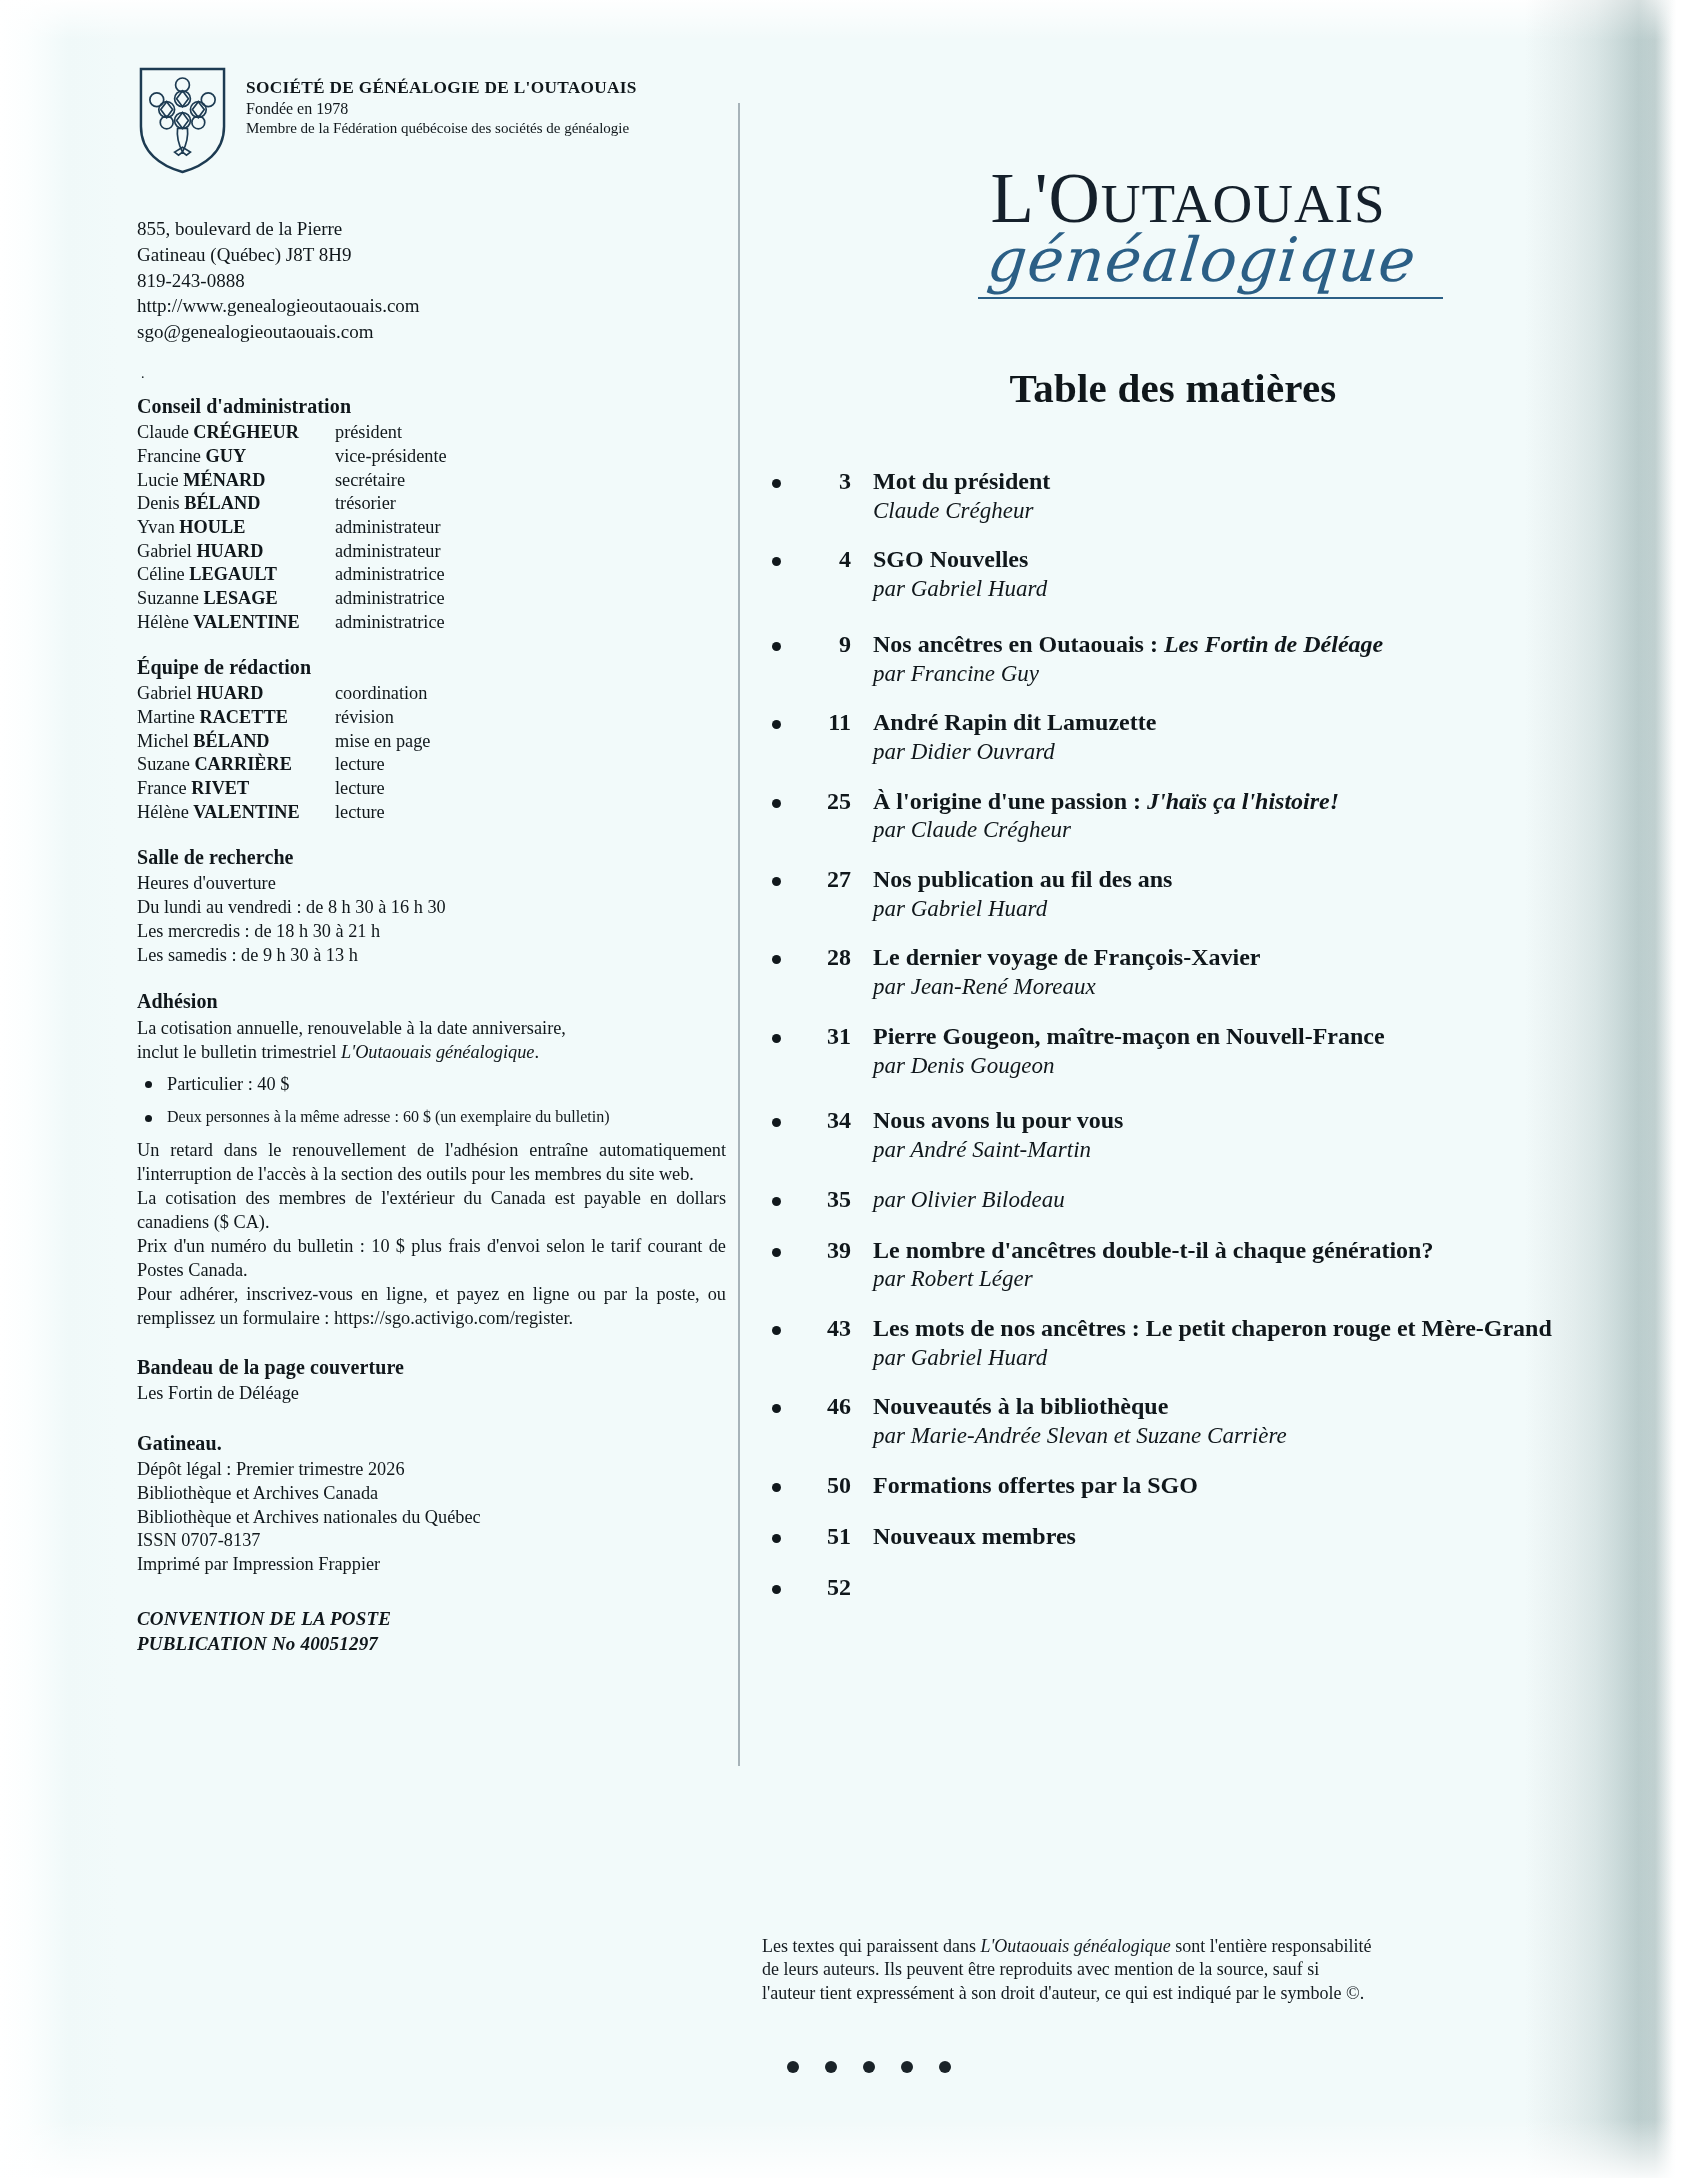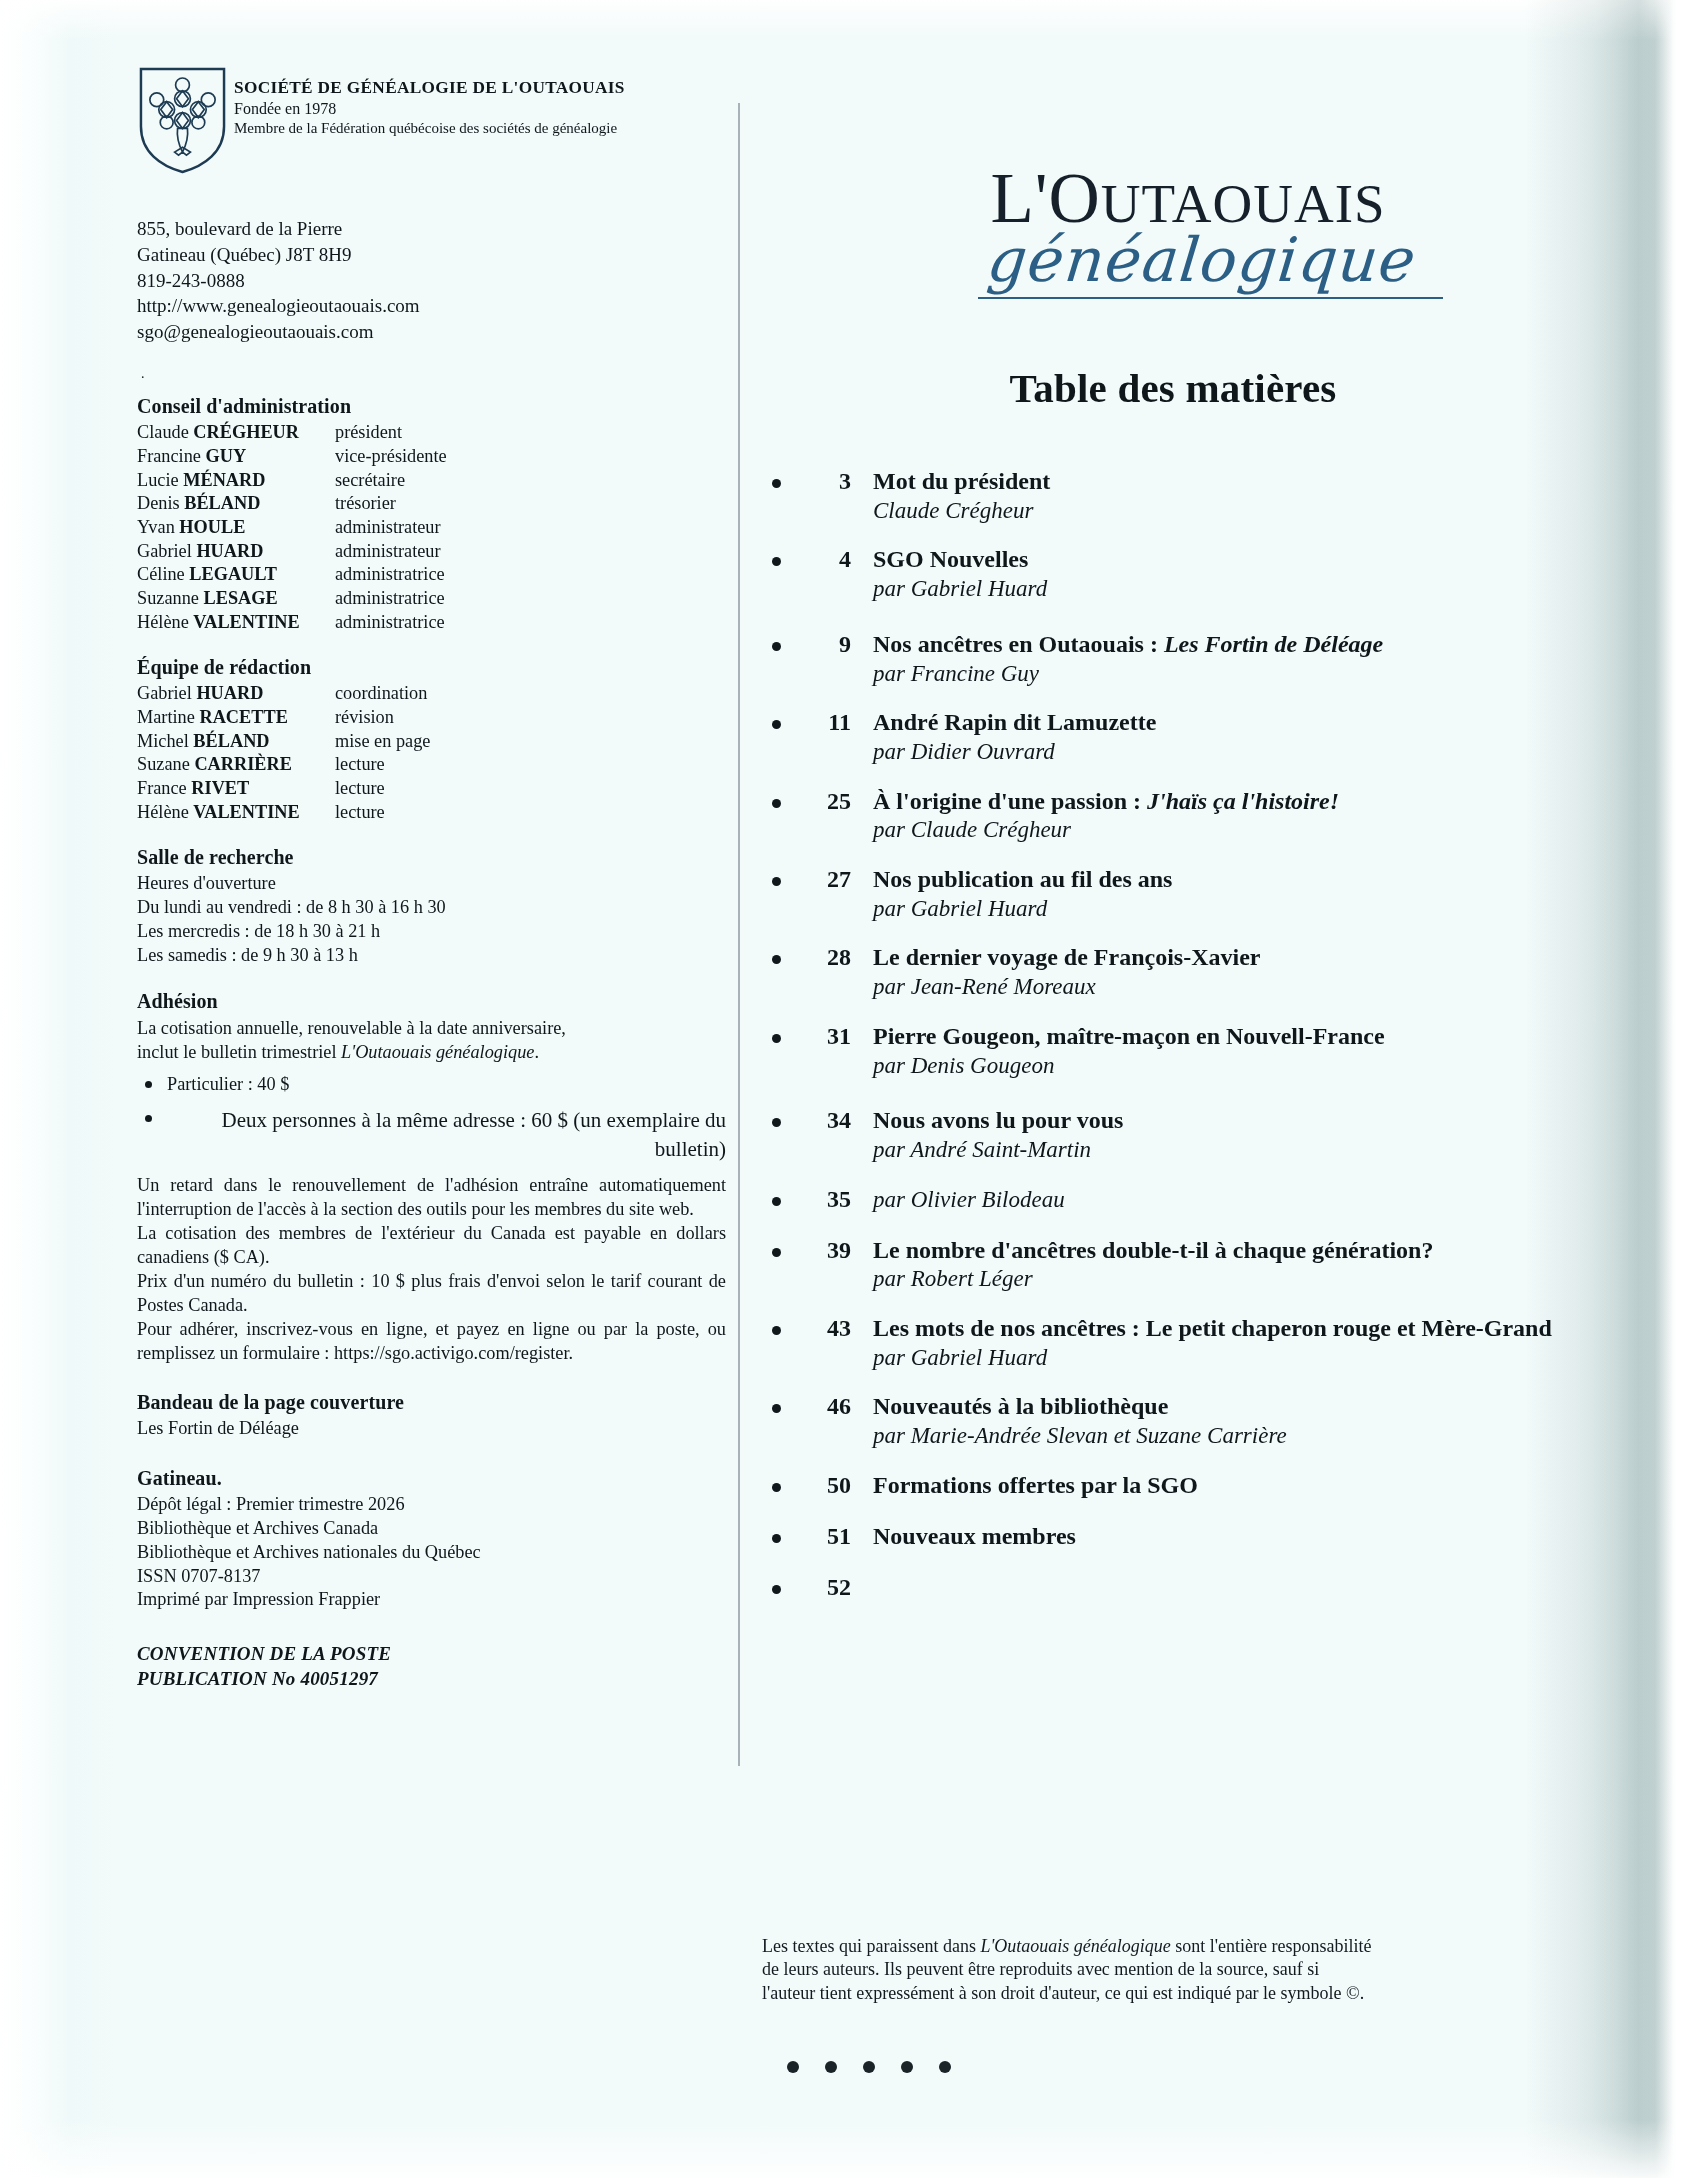--- a/index.html
+++ b/index.html
@@ -32,21 +32,21 @@
     position:absolute;bottom:0;left:0;width:1683px;height:59px;
     background:linear-gradient(to top, rgba(255,255,255,0.9), rgba(255,255,255,0));
     pointer-events:none;
   }
 
   
   .left-col{
     position:absolute;left:137px;top:65px;width:589px;
     color:#10171b;
   }
-  .masthead-org{display:flex;align-items:flex-start;gap:6px;}
+  .masthead-org{display:flex;align-items:flex-start;gap:18px;}
   .crest{width:91px;height:111px;flex:0 0 91px;}
   .org-lines{padding-top:12px;}
   .org-name{
     font-size:17.3px;font-weight:bold;letter-spacing:0.3px;line-height:1.25;
   }
   .org-sub{font-size:16px;line-height:1.3;}
   .org-sub2{font-size:15px;line-height:1.3;}
 
   .contact{margin-top:40px;font-size:19px;line-height:1.36;}
 
@@ -62,21 +62,21 @@
   .roster .nm b{font-weight:bold;}
   .roster .rl{flex:1;}
 
   .hours{font-size:18.3px;line-height:1.3;}
   .para{font-size:18.3px;line-height:1.315;text-align:justify;}
   .bullets{margin:8px 0 8px 0;padding:0;list-style:none;font-size:18.3px;line-height:1.35;}
   .bullets li{position:relative;padding-left:30px;margin-bottom:10px;}
   .bullets li:before{
     content:"";position:absolute;left:8px;top:9px;width:7px;height:7px;border-radius:50%;background:#11181c;
   }
-  .bullets li.small{font-size:21px;text-align:right;}
+  .bullets li.small{font-size:16px;}
   .block{margin-top:26px;}
   .conv{
     margin-top:30px;font-size:19px;font-weight:bold;font-style:italic;line-height:1.3;letter-spacing:0.2px;
   }
   i.it{font-style:italic;}
 
   
   .vrule{
     position:absolute;left:738px;top:103px;width:2px;height:1663px;
     background:#8d9ba3;opacity:.75;

